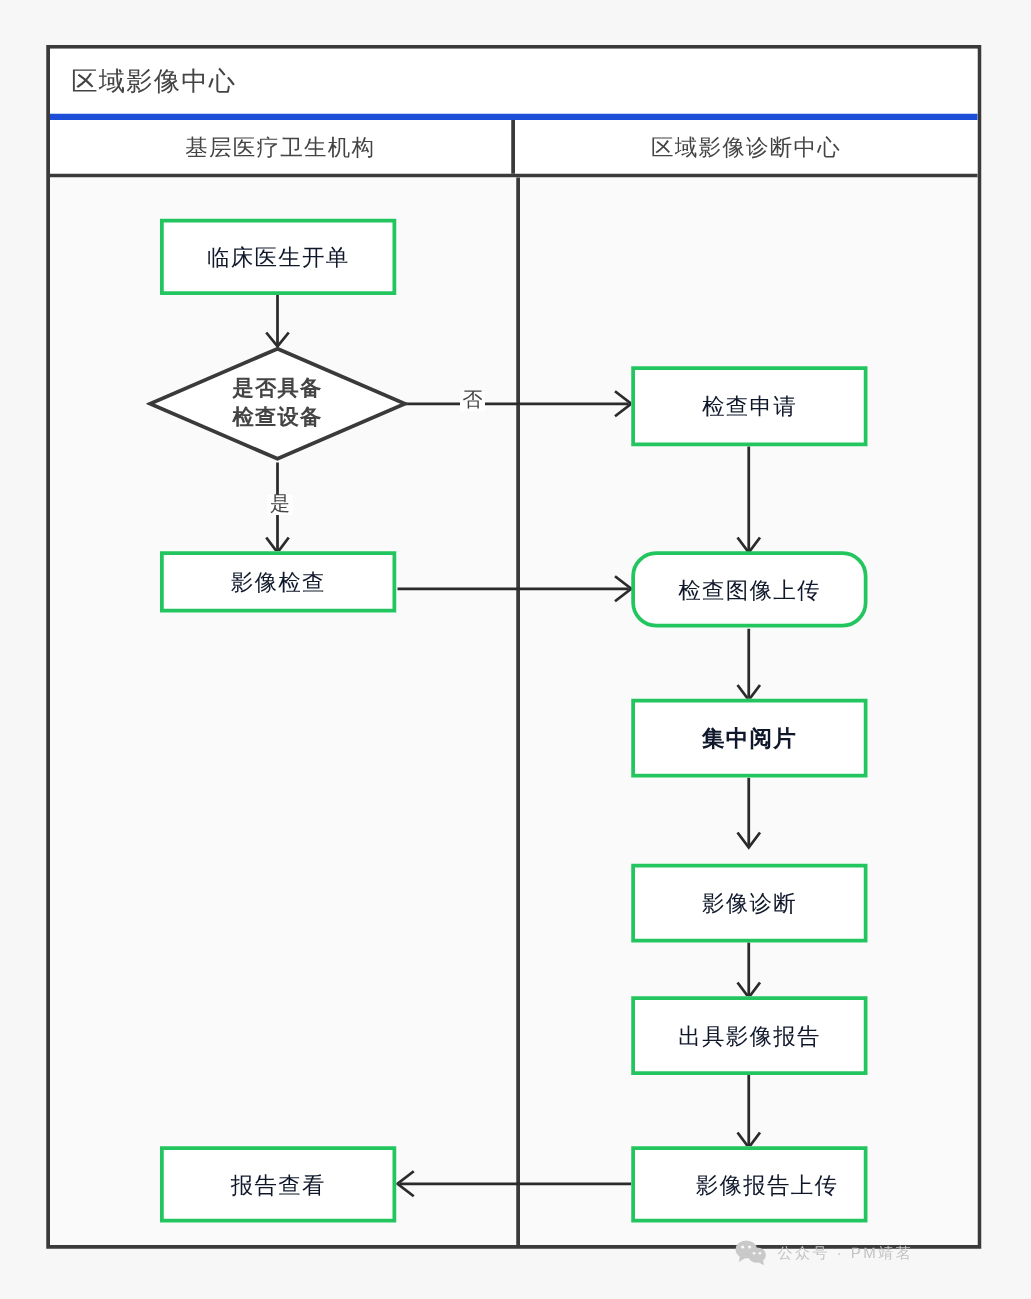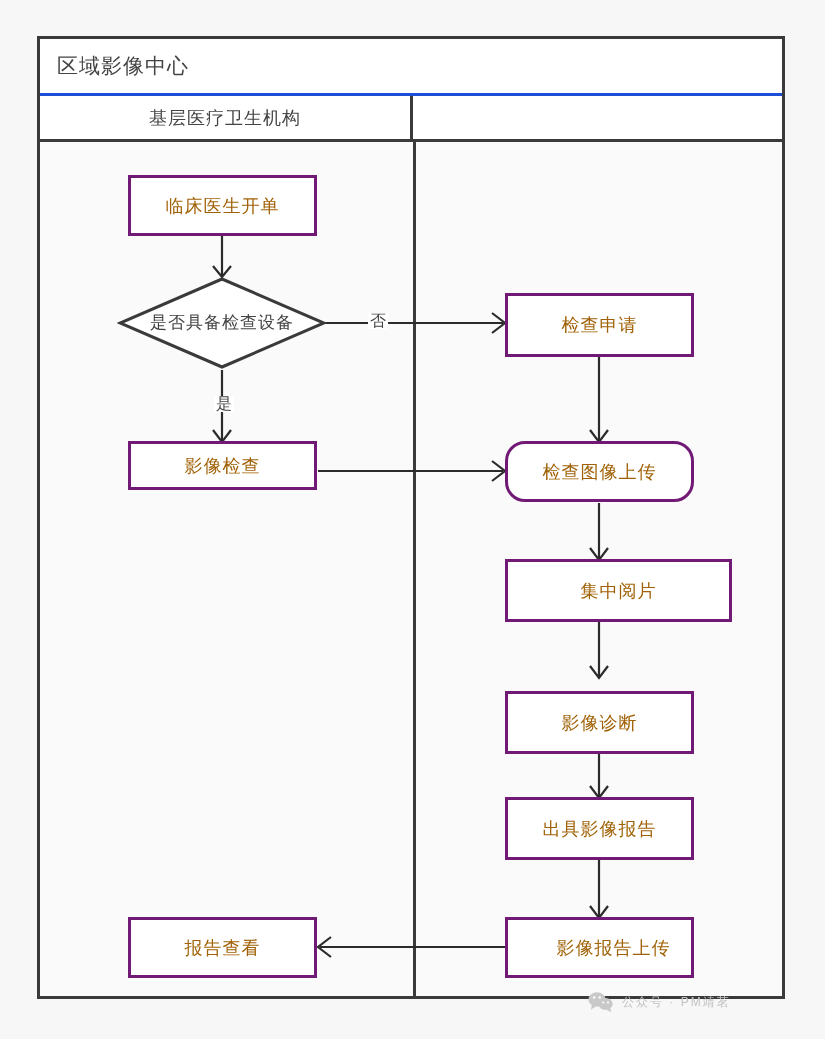--- a/index.html
+++ b/index.html
@@ -27,21 +27,21 @@
     background: #fafafa;
   }
 
   #diagram-title-bar {
     position: absolute;
     left: 0;
     top: 0;
     width: 100%;
     height: 57px;
     box-sizing: border-box;
-    border-bottom: 3px solid #1d4ed8;
+    border-bottom: 5px solid #1d4ed8;
     background: #ffffff;
     display: flex;
     align-items: center;
   }
   #diagram-title {
     padding-left: 17px;
     font-size: 21px;
     color: #444;
     letter-spacing: 1px;
   }
@@ -84,50 +84,52 @@
     top: 0;
     bottom: 0;
     width: 3px;
     background: #3a3a3a;
   }
 
   
   .node {
     position: absolute;
     box-sizing: border-box;
-    border: 3px solid #701a75;
+    border: 3px solid #22c55e;
     background: #ffffff;
     display: flex;
     align-items: center;
     justify-content: center;
     font-size: 18px;
-    color: #a16207;
+    color: #0f172a;
     letter-spacing: 1px;
     z-index: 3;
   }
 
   .diamond-wrap {
     position: absolute;
     z-index: 3;
   }
   .diamond-wrap svg { display: block; }
   .diamond-label {
     position: absolute;
     left: 0;
     top: 0;
     width: 100%;
     height: 100%;
     display: flex;
+    flex-direction: column;
     align-items: center;
     justify-content: center;
     font-size: 17px;
     color: #444;
     line-height: 1.35;
     letter-spacing: 1px;
     pointer-events: none;
+    font-weight: bold;
   }
 
   
   #connectors {
     position: absolute;
     left: 0;
     top: 0;
     width: 825px;
     height: 1039px;
     z-index: 2;
@@ -162,20 +164,21 @@
 <body>
 
 <div id="swimlane-frame">
 
   <div id="diagram-title-bar">
     <div id="diagram-title">区域影像中心</div>
   </div>
 
   <div id="lane-header-row">
     <div class="lane-header" id="lane-header-left">基层医疗卫生机构</div>
+    <div class="lane-header" id="lane-header-right">区域影像诊断中心</div>
   </div>
 
   <div id="lane-body">
     <div id="lane-divider"></div>
   </div>
 </div>
 
 <svg id="connectors" viewBox="0 0 825 1039" width="825" height="1039">
   <g stroke="#2b2b2b" stroke-width="2.2" fill="none" stroke-linecap="butt">
 
@@ -224,21 +227,21 @@
 </div>
 
 <div class="node" style="left:128px; top:441px; width:189px; height:49px;">影像检查</div>
 
 <div class="node" style="left:128px; top:917px; width:189px; height:61px;">报告查看</div>
 
 <div class="node" style="left:505px; top:293px; width:189px; height:64px;">检查申请</div>
 
 <div class="node" style="left:505px; top:441px; width:189px; height:61px;border-radius:20px;">检查图像上传</div>
 
-<div class="node" style="left:505px; top:559px; width:227px; height:63px;">集中阅片</div>
+<div class="node" style="left:505px; top:559px; width:189px; height:63px;font-weight:bold;">集中阅片</div>
 
 <div class="node" style="left:505px; top:691px; width:189px; height:63px;">影像诊断</div>
 
 <div class="node" style="left:505px; top:797px; width:189px; height:63px;">出具影像报告</div>
 
 <div class="node" style="left:505px; top:917px; width:189px; height:61px;padding-left:28px;">影像报告上传</div>
 
 <div class="edge-label" style="left:368px; top:313px;">否</div>
 <div class="edge-label" style="left:214px; top:396px;">是</div>
 

